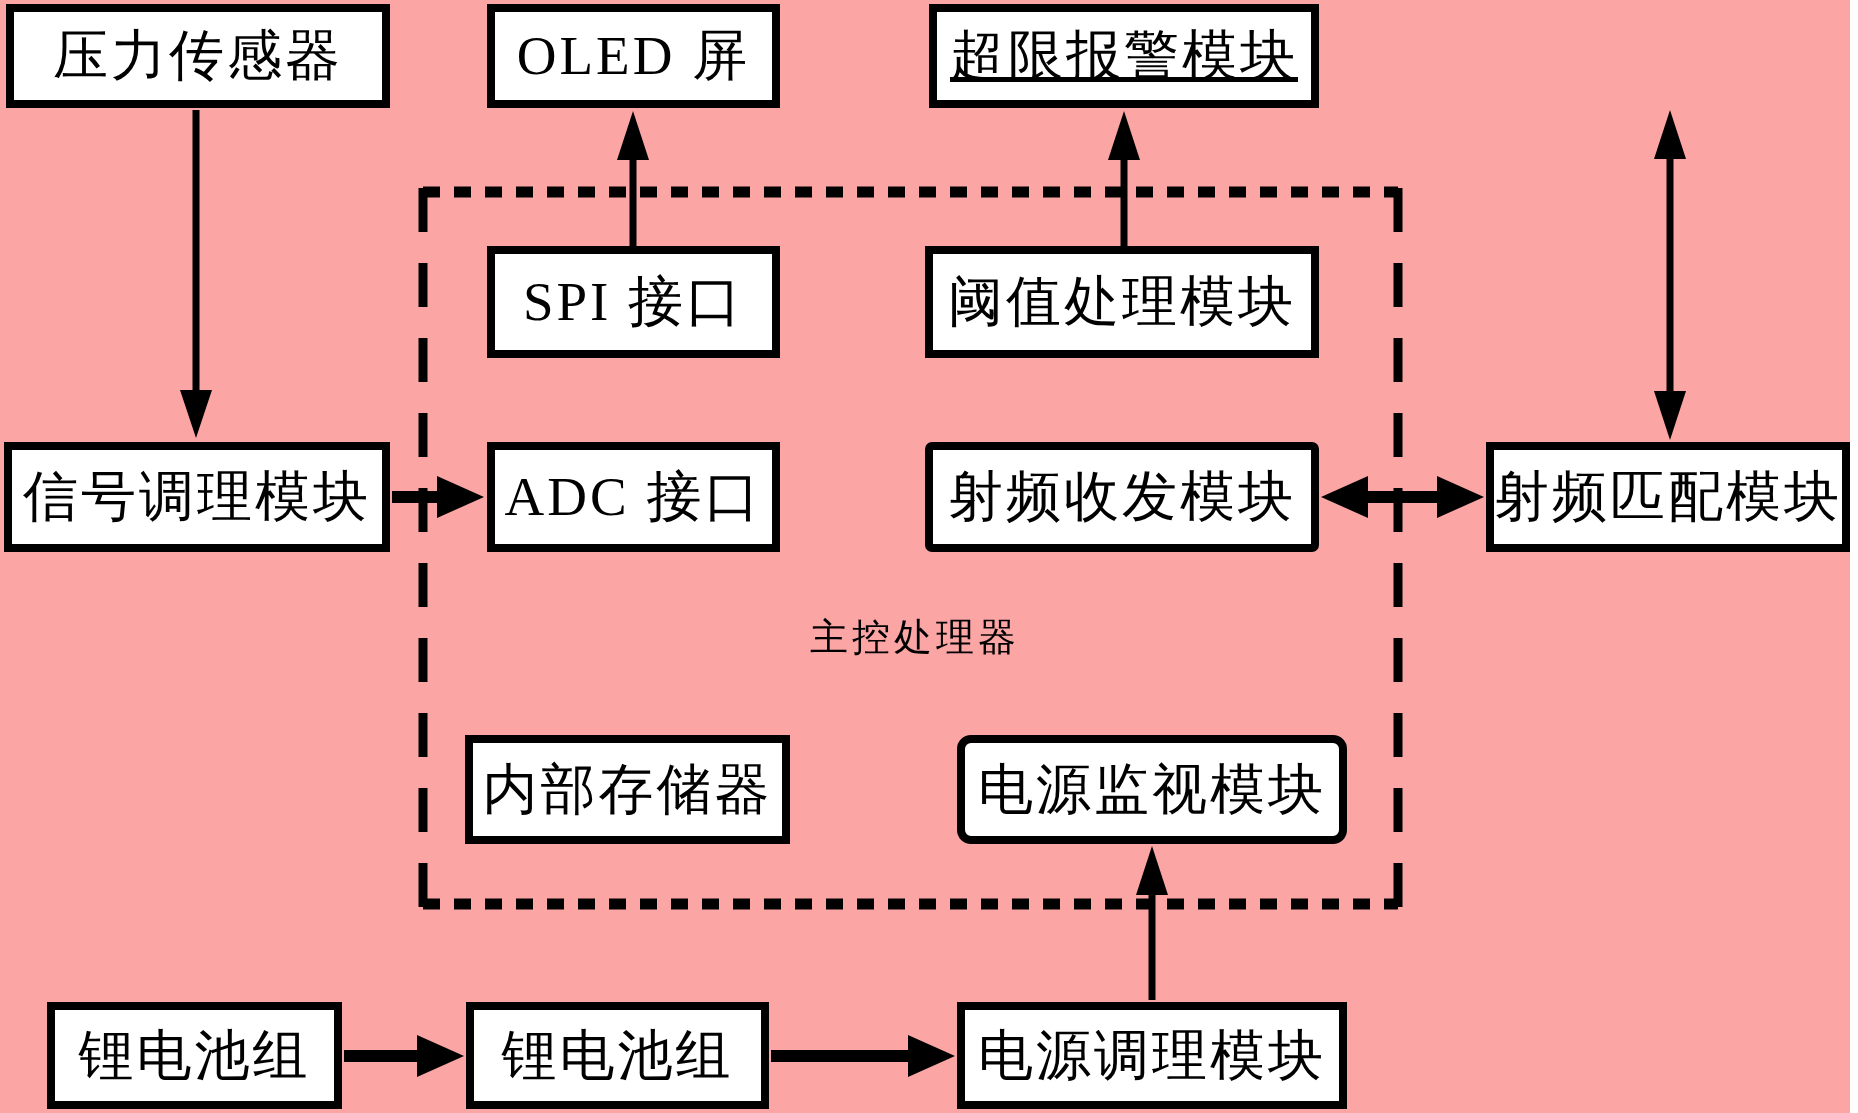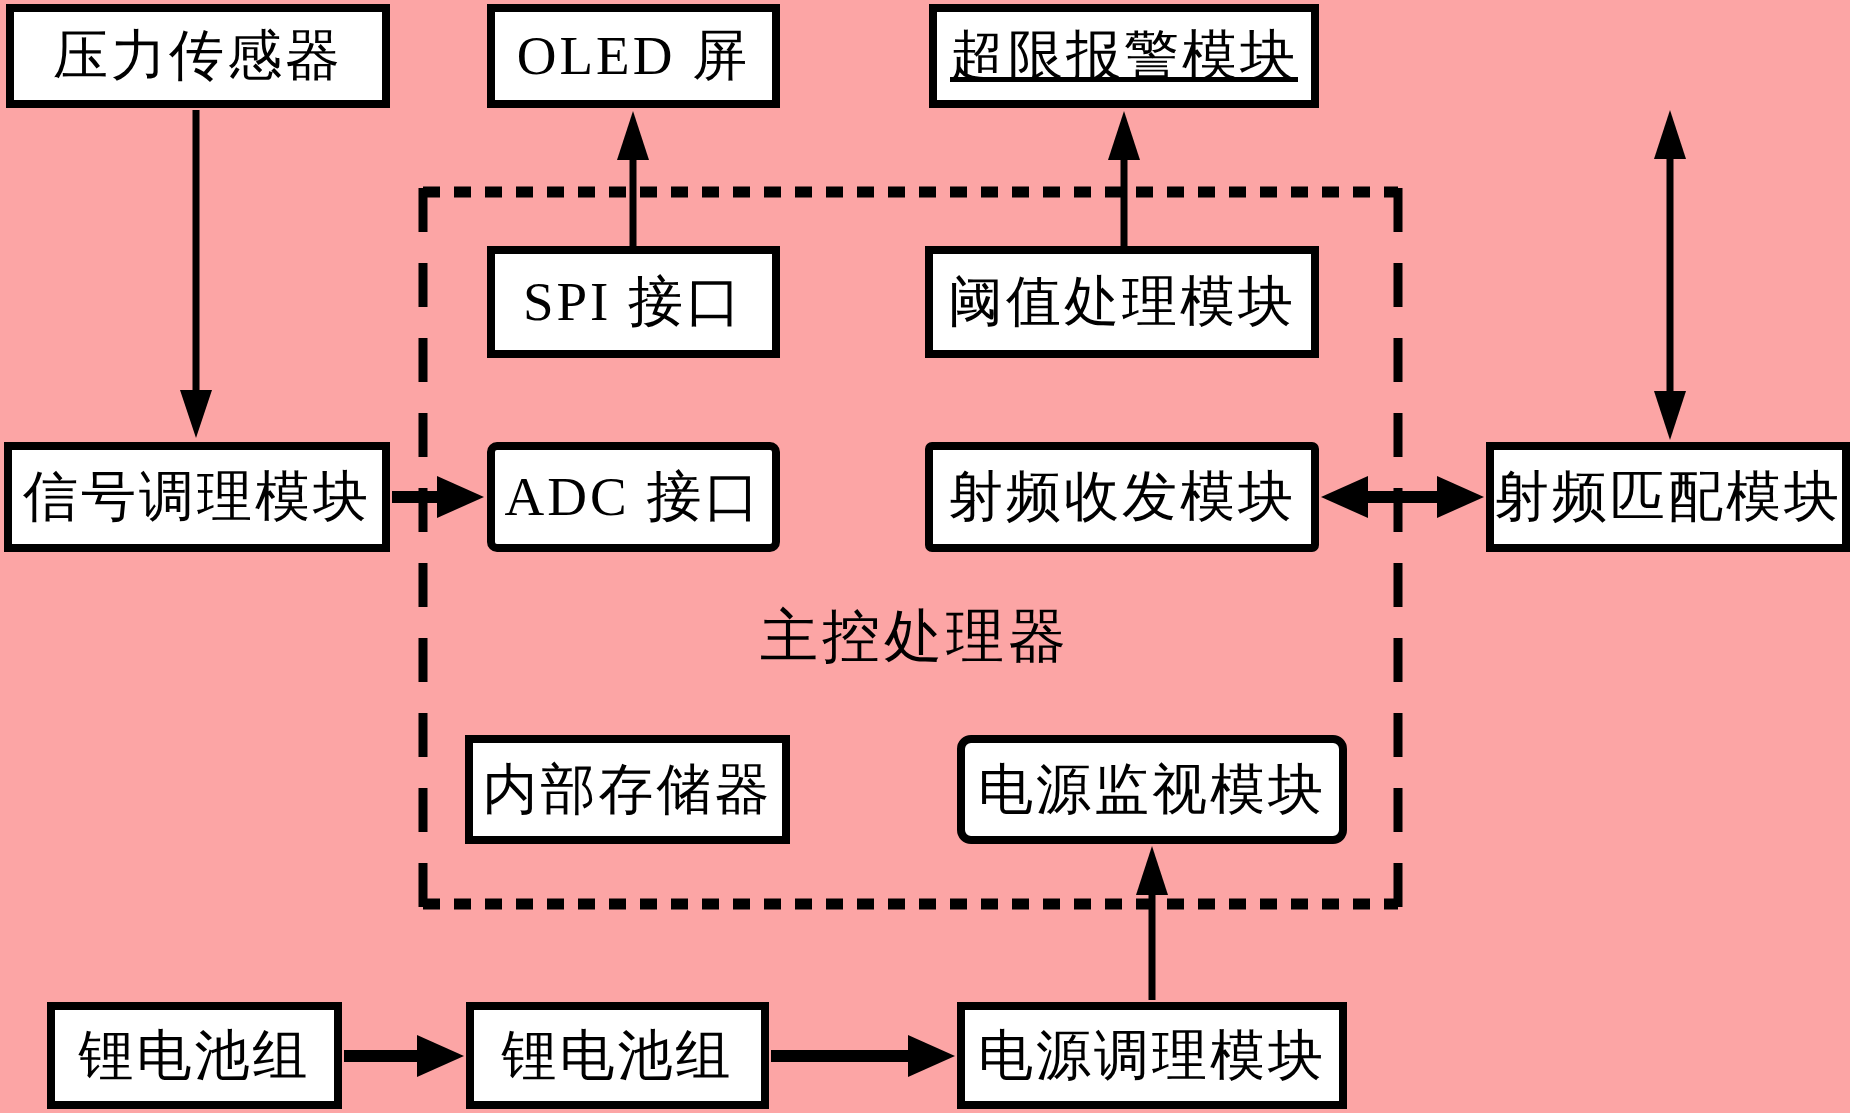--- a/index.html
+++ b/index.html
@@ -40,21 +40,21 @@
   }
   .processor-label {
     position: absolute;
     left: 715px;
     top: 604px;
     width: 400px;
     height: 66px;
     display: flex;
     align-items: center;
     justify-content: center;
-    font-size: 58px;
+    font-size: 38px;
     color: #000000;
     letter-spacing: 4px;
     white-space: nowrap;
     z-index: 2;
   }
   .arrow-line { stroke: #000000; fill: none; }
   .arrow-head { fill: #000000; stroke: none; }
   .dashed-edge { stroke: #000000; fill: none; }
 </style>
 </head>
@@ -125,21 +125,21 @@
 
   <div class="box" style="left:929px; top:4px;   width:390px; height:104px;text-decoration:underline;">超限报警模块</div>
 
 
   <div class="box" style="left:487px; top:246px; width:293px; height:112px;">SPI 接口</div>
 
   <div class="box" style="left:925px; top:246px; width:394px; height:112px;">阈值处理模块</div>
 
   <div class="box" style="left:4px;   top:442px; width:386px; height:110px;">信号调理模块</div>
 
-  <div class="box" style="left:487px; top:442px; width:293px; height:110px;border-radius:10px;">ADC 接口</div>
+  <div class="box" style="left:487px; top:442px; width:293px; height:110px;">ADC 接口</div>
 
   <div class="box" style="left:925px; top:442px; width:394px; height:110px;border-radius:7px;">射频收发模块</div>
 
   <div class="box" style="left:1486px;top:442px; width:364px; height:110px;">射频匹配模块</div>
 
   <div class="box" style="left:465px; top:735px; width:325px; height:109px;">内部存储器</div>
 
   <div class="box" style="left:957px; top:735px; width:390px; height:109px;border-radius:14px;">电源监视模块</div>
 
   <div class="box" style="left:47px;  top:1002px;width:295px; height:107px;">锂电池组</div>

